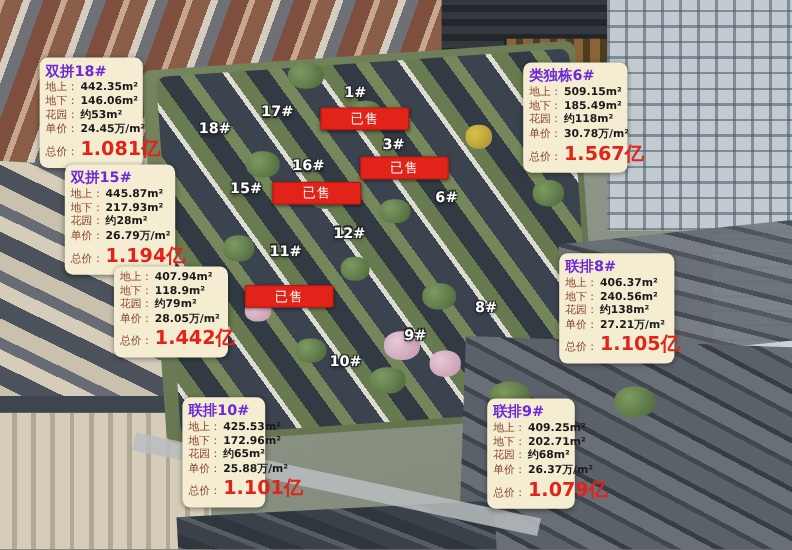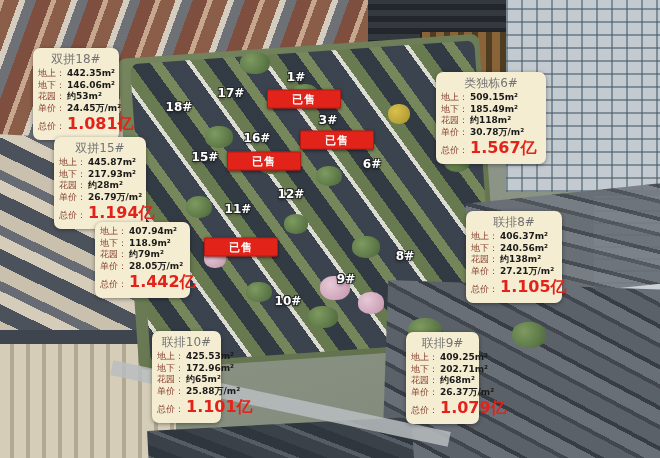--- a/index.html
+++ b/index.html
@@ -36,25 +36,25 @@
   .bottom-road{left:108px;top:396px;width:345px;height:15px;transform:rotate(12deg);background:#b9bdbf;opacity:.85;}
   .bc-roofs{left:148px;top:424px;width:265px;height:42px;transform:rotate(-3deg);
     background:repeating-linear-gradient(24deg,#3a4149 0 12px,#555c64 12px 16px,#2f363e 16px 26px);}
   .tree{border-radius:46%;background:radial-gradient(circle at 35% 35%,#7e9a60,#4a6539);}
   .tree.pink{background:radial-gradient(circle at 35% 35%,#e6c9d6,#c293ab);}
   .tree.yellow{background:radial-gradient(circle at 35% 35%,#d8c24a,#a88f2e);}
 
   
   .unit-label{transform:translate(-50%,-50%);color:#fff;font-weight:700;font-size:12px;line-height:1;white-space:nowrap;
     text-shadow:-1px -1px 0 #24262a,1px -1px 0 #24262a,-1px 1px 0 #24262a,1px 1px 0 #24262a,0 2px 3px rgba(0,0,0,.55);}
-  .sold-badge{transform:translate(-50%,-50%);background:#e2231a;color:#fff;font-weight:700;font-size:11px;line-height:1;
+  .sold-badge{transform:translate(-50%,-50%);background:#e2231a;color:#fff;font-weight:400;font-size:11px;line-height:1;
     padding:4px 25px;border-radius:2px;letter-spacing:1px;white-space:nowrap;
     box-shadow:0 1px 3px rgba(0,0,0,.5), inset 0 0 0 1px rgba(150,20,15,.6);}
   .ibox{background:#f4edd2;border-radius:7px;padding:4px 5px 5px;box-shadow:0 1px 4px rgba(0,0,0,.4);}
-  .ibox-title{position:static;display:block;text-align:center;font-size:12px;font-weight:400;color:#737373;
+  .ibox-title{position:static;display:block;text-align:left;font-size:12px;font-weight:700;color:#6d28d9;
     line-height:1.2;margin-bottom:2px;white-space:nowrap;}
   .irow{position:static;display:flex;align-items:baseline;font-size:9px;line-height:1.28;white-space:nowrap;}
   .irow .lbl{position:static;color:#8a4332;margin-right:2px;}
   .irow .val{position:static;color:#1a1a1a;font-weight:700;}
   .irow .val.price{color:#e3231a;font-size:16px;font-weight:800;}
 </style>
 </head>
 <body>
 
 <div class="stage">
@@ -197,21 +197,21 @@
     <div class="irow">
         <span class="lbl">单价：</span>
         <span class="val">25.88万/m²</span>
       </div>
     <div class="irow">
         <span class="lbl">总价：</span>
         <span class="val price">1.101亿</span>
       </div>
   </div>
 
-  <div class="ibox" style="left:436px;top:72px;width:110px">
+  <div class="ibox" style="left:436px;top:52px;width:87px">
     <div class="ibox-title">类独栋6#</div>
     <div class="irow">
         <span class="lbl">地上：</span>
         <span class="val">509.15m²</span>
       </div>
     <div class="irow">
         <span class="lbl">地下：</span>
         <span class="val">185.49m²</span>
       </div>
     <div class="irow">

